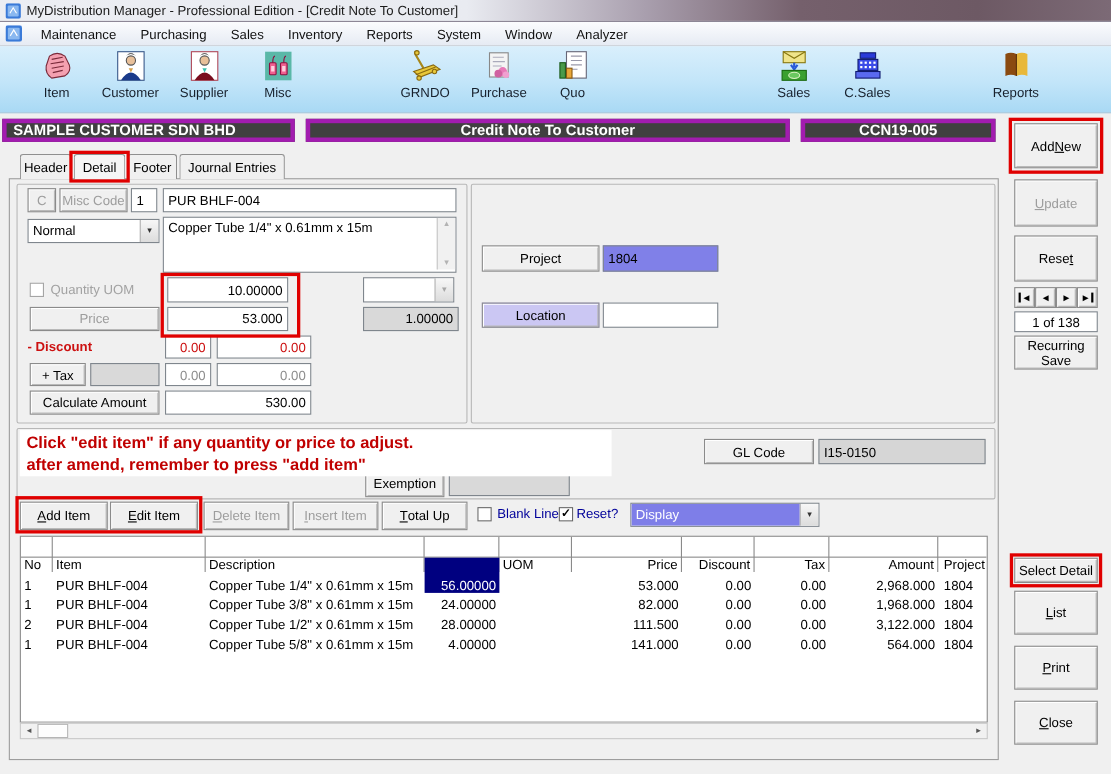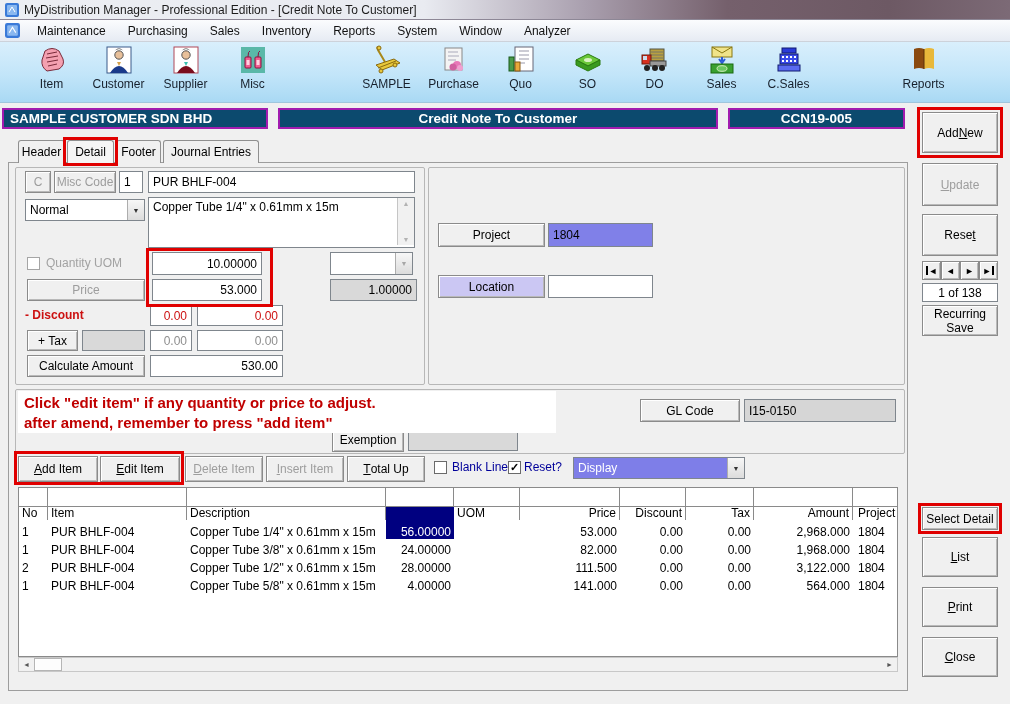--- a/index.html
+++ b/index.html
@@ -16,21 +16,21 @@
     background:linear-gradient(#fbfcfe,#e6ebf3); border-bottom:1px solid #cdd2da;
     display:flex; align-items:center; }
   .menuitem { padding:0 11px; height:22px; line-height:22px; font-size:12px; color:#111; }
   .toolbar { left:0; top:42px; width:1010px; height:61px;
     background:linear-gradient(#d9effc 0%,#c2e5f9 55%,#a9d9f4 100%); border-bottom:1px solid #9fc6dd; }
   .toolcell { position:absolute; top:45px; width:67px; height:55px; display:flex; flex-direction:column; align-items:center; }
   .toolcell svg { width:30px; height:30px; }
   .toollabel { font-size:12px; color:#17202c; margin-top:2px; white-space:nowrap; }
 
   
-  .navybox { background:#0c4a6e; color:#fff; font-weight:bold; font-size:13.5px; display:flex; align-items:center; border:2px solid #a21caf; }
+  .navybox { background:#404040; color:#fff; font-weight:bold; font-size:13.5px; display:flex; align-items:center; border:4px solid #a21caf; }
   .navybox.center { justify-content:center; }
 
   
   .tab { position:absolute; top:140px; height:23px; background:#f0f0f0; border:1px solid #8f8f8f; border-bottom:none;
     border-radius:3px 3px 0 0; display:flex; align-items:center; justify-content:center; font-size:12px; }
   .page { left:8px; top:162px; width:900px; height:529px; background:#f0f0f0; border:1px solid #9d9d9d; }
 
   .group { border:1px solid #b7b7b7; border-radius:2px; background:#f0f0f0; }
 
   
@@ -155,61 +155,40 @@
   </div>
   <div class="toolcell" style="left:353px">
     <svg viewBox="0 0 30 30">
         <path d="M7 3 Q4 1 6 5 L13 17" stroke="#a8881a" fill="none" stroke-width="2"></path>
         <circle cx="7" cy="3" r="2" fill="#e8c83a" stroke="#8a6a10"></circle>
         <path d="M4 20 L22 14 L28 18 L10 25 Z" fill="#e8c83a" stroke="#8a6a10"></path>
         <path d="M6 23 L24 16" stroke="#8a6a10"></path>
         <circle cx="9" cy="26" r="2" fill="#e8c83a" stroke="#8a6a10"></circle>
         <circle cx="23" cy="20" r="2" fill="#e8c83a" stroke="#8a6a10"></circle>
       </svg>
-    <span class="toollabel">SAMPLE</span>
+    <span class="toollabel">GRNDO</span>
   </div>
   <div class="toolcell" style="left:420px">
     <svg viewBox="0 0 30 30">
         <rect x="6" y="3" width="17" height="22" fill="#f4f4f4" stroke="#888"></rect>
         <path d="M9 7h10M9 11h11M9 15h8" stroke="#aab"></path>
         <circle cx="18" cy="20" r="4" fill="#e878b8"></circle>
         <circle cx="14" cy="22" r="3.5" fill="#d060a0"></circle>
         <circle cx="21" cy="23" r="3" fill="#f0a0d0"></circle>
       </svg>
     <span class="toollabel">Purchase</span>
   </div>
   <div class="toolcell" style="left:487px">
     <svg viewBox="0 0 30 30">
         <rect x="9" y="2" width="18" height="24" fill="#fff" stroke="#667"></rect>
         <path d="M13 6h10M13 10h10M13 14h10M13 18h6" stroke="#99a"></path>
         <rect x="3" y="12" width="5" height="14" fill="#4a9a4a" stroke="#1a5a1a"></rect>
         <rect x="9" y="17" width="5" height="9" fill="#e8a83a" stroke="#8a5a10"></rect>
       </svg>
     <span class="toollabel">Quo</span>
-  </div>
-  <div class="toolcell" style="left:554px">
-    <svg viewBox="0 0 30 30">
-        <path d="M3 15 L15 9 L27 15 L15 21 Z" fill="#6ac83a" stroke="#2a7a10"></path>
-        <path d="M3 15 v5 L15 26 L27 20 v-5 L15 21 Z" fill="#3a9a20" stroke="#2a7a10"></path>
-        <ellipse cx="15" cy="15" rx="4" ry="2" fill="#d8f0c0"></ellipse>
-      </svg>
-    <span class="toollabel">SO</span>
-  </div>
-  <div class="toolcell" style="left:621px">
-    <svg viewBox="0 0 30 30">
-        <rect x="10" y="4" width="14" height="12" fill="#b8a040" stroke="#554"></rect>
-        <path d="M11 7h12M11 10h12M11 13h12" stroke="#776"></path>
-        <rect x="2" y="10" width="9" height="9" fill="#d83020" stroke="#701808"></rect>
-        <rect x="3" y="11" width="4" height="4" fill="#cde"></rect>
-        <rect x="10" y="16" width="16" height="5" fill="#999" stroke="#444"></rect>
-        <circle cx="7" cy="23" r="3" fill="#222"></circle>
-        <circle cx="15" cy="23" r="3" fill="#222"></circle>
-        <circle cx="22" cy="23" r="3" fill="#222"></circle>
-      </svg>
-    <span class="toollabel">DO</span>
   </div>
   <div class="toolcell" style="left:688px">
     <svg viewBox="0 0 30 30">
         <rect x="5" y="2" width="20" height="10" fill="#f0e48a" stroke="#887710"></rect>
         <path d="M5 2 L15 8 L25 2" stroke="#887710" fill="none"></path>
         <path d="M15 12 v4 M12 14 L15 18 L18 14" stroke="#2a5ad8" fill="none" stroke-width="2"></path>
         <rect x="4" y="19" width="22" height="9" fill="#3aa030" stroke="#1a6a10"></rect>
         <ellipse cx="15" cy="23.5" rx="5" ry="2.8" fill="#6ac860" stroke="#d8f0c0"></ellipse>
       </svg>
     <span class="toollabel">Sales</span>

